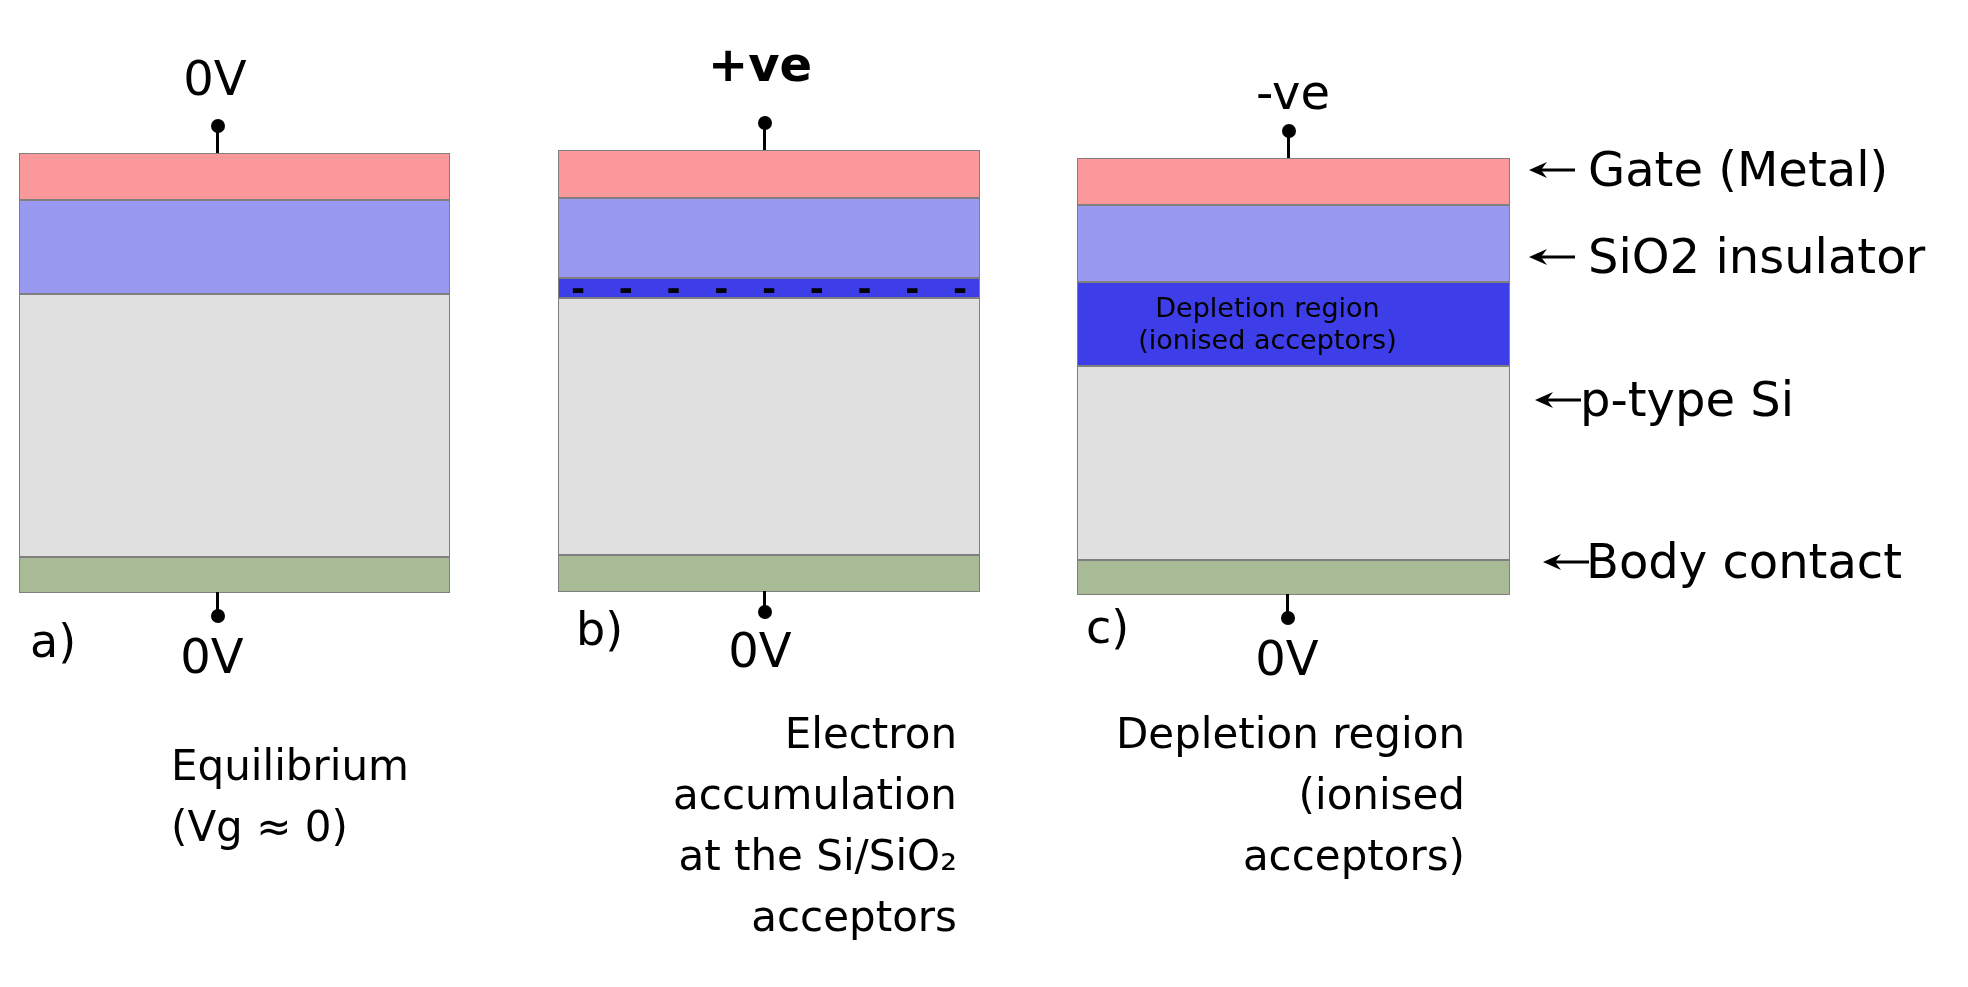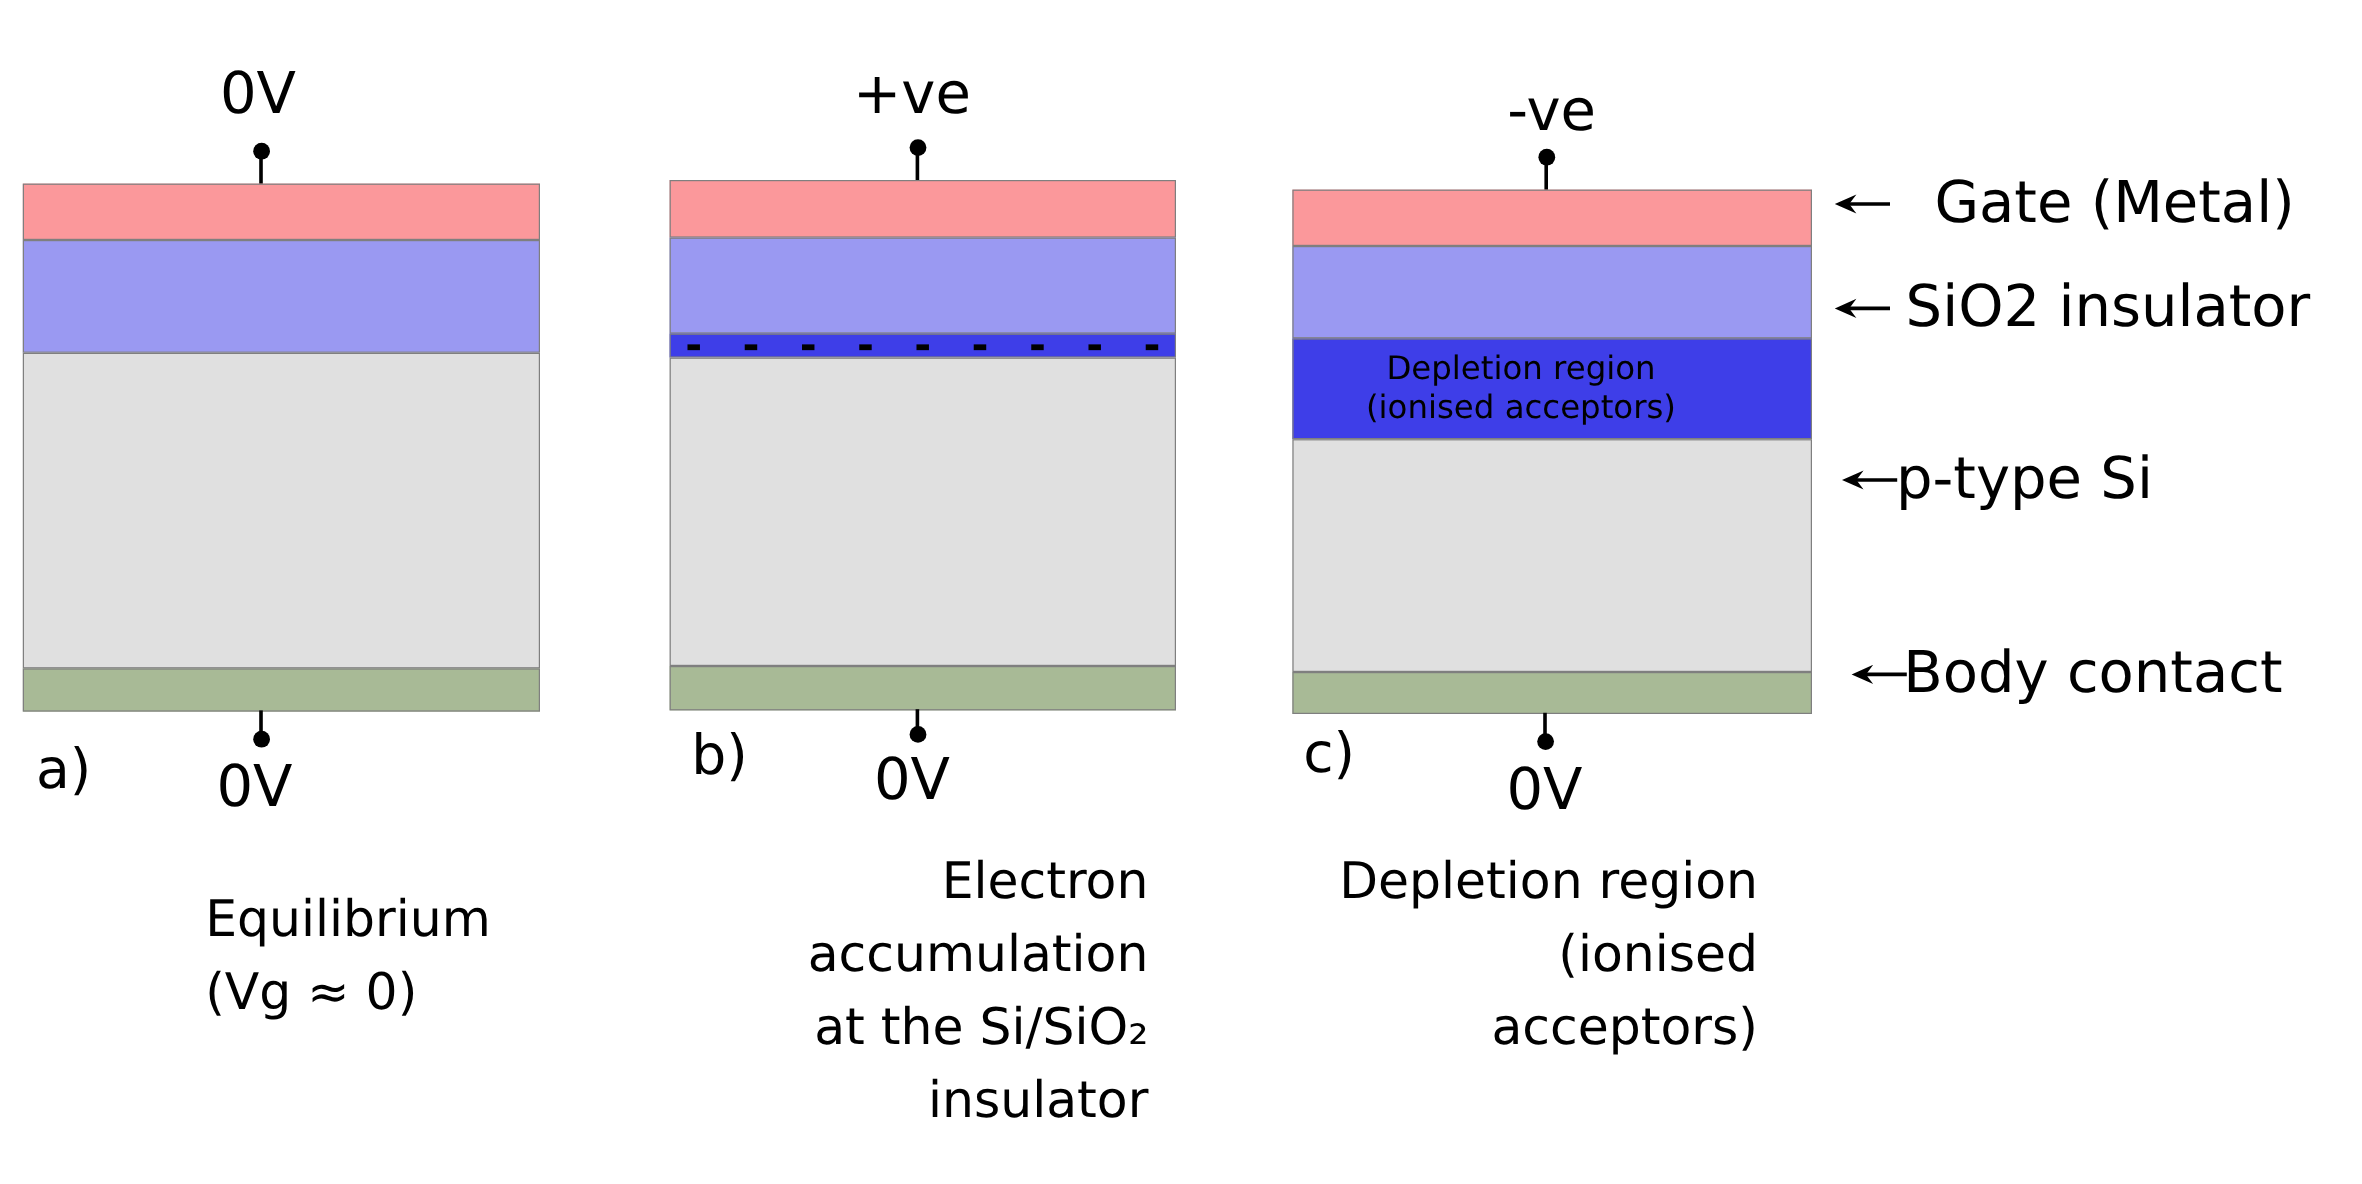--- a/index.html
+++ b/index.html
@@ -55,21 +55,21 @@
   <div class="stem" style="left:216px; top:592px; height:20px;"></div>
   <div class="dot" style="left:211px; top:609px;"></div>
   <div class="vlabel" style="left:142px; top:630px;">0V</div>
   <div class="panel-letter" style="left:30px; top:616px;">a)</div>
 
   <div class="caption" style="left:171px; top:735px;">
     <div>Equilibrium</div>
     <div>(Vg ≈ 0)</div>
   </div>
 
-  <div class="vlabel" style="left:690px; top:52px;">+ve</div>
+  <div class="vlabel" style="left:690px; top:38px;font-weight:bold;">+ve</div>
   <div class="dot" style="left:758px; top:116px;"></div>
   <div class="stem" style="left:763px; top:124px; height:27px;"></div>
 
   <div class="layer gate" style="left:558px; top:150px; width:422px; height:48px;"></div>
   <div class="layer oxide" style="left:558px; top:198px; width:422px; height:80px;"></div>
   <div class="layer charge-layer" style="left:558px; top:278px; width:422px; height:20px;">
     <div class="charges">
       <span class="charge-symbol">-</span>
       <span class="charge-symbol">-</span>
       <span class="charge-symbol">-</span>
@@ -86,21 +86,21 @@
 
   <div class="stem" style="left:763px; top:591px; height:18px;"></div>
   <div class="dot" style="left:758px; top:605px;"></div>
   <div class="vlabel" style="left:690px; top:624px;">0V</div>
   <div class="panel-letter" style="left:576px; top:604px;">b)</div>
 
   <div class="caption center" style="left:557px; top:703px;">
     <div>Electron</div>
     <div>accumulation</div>
     <div>at the Si/SiO₂</div>
-    <div>insulator</div>
+    <div>acceptors</div>
   </div>
 
   <div class="vlabel" style="left:1223px; top:56px;margin-top:10px;">-ve</div>
   <div class="dot" style="left:1282px; top:124px;"></div>
   <div class="stem" style="left:1287px; top:132px; height:27px;"></div>
 
   <div class="layer gate" style="left:1077px; top:158px; width:433px; height:47px;"></div>
   <div class="layer oxide" style="left:1077px; top:205px; width:433px; height:77px;"></div>
   <div class="layer charge-layer" style="left:1077px; top:282px; width:433px; height:84px;">
     <div class="depletion-text">
@@ -119,21 +119,21 @@
   <div class="caption center" style="left:1065px; top:703px;">
     <div>Depletion region</div>
     <div>(ionised</div>
     <div>acceptors)</div>
   </div>
 
   <svg class="arrow-icon" viewBox="0 0 48 22" style="left:1528px; top:159px;">
     <path d="M47 11 L12 11" stroke="#000" stroke-width="3" fill="none"></path>
     <path d="M1 11 L19 3 L13 11 L19 19 Z" fill="#000"></path>
   </svg>
-  <div class="side-label" style="left:1588px; top:142px;margin-left:24px;">Gate (Metal)</div>
+  <div class="side-label" style="left:1588px; top:142px;">Gate (Metal)</div>
 
   <svg class="arrow-icon" viewBox="0 0 48 22" style="left:1528px; top:246px;">
     <path d="M47 11 L12 11" stroke="#000" stroke-width="3" fill="none"></path>
     <path d="M1 11 L19 3 L13 11 L19 19 Z" fill="#000"></path>
   </svg>
   <div class="side-label" style="left:1588px; top:229px;">SiO2 insulator</div>
 
   <svg class="arrow-icon" viewBox="0 0 48 22" style="left:1534px; top:389px;">
     <path d="M47 11 L12 11" stroke="#000" stroke-width="3" fill="none"></path>
     <path d="M1 11 L19 3 L13 11 L19 19 Z" fill="#000"></path>

